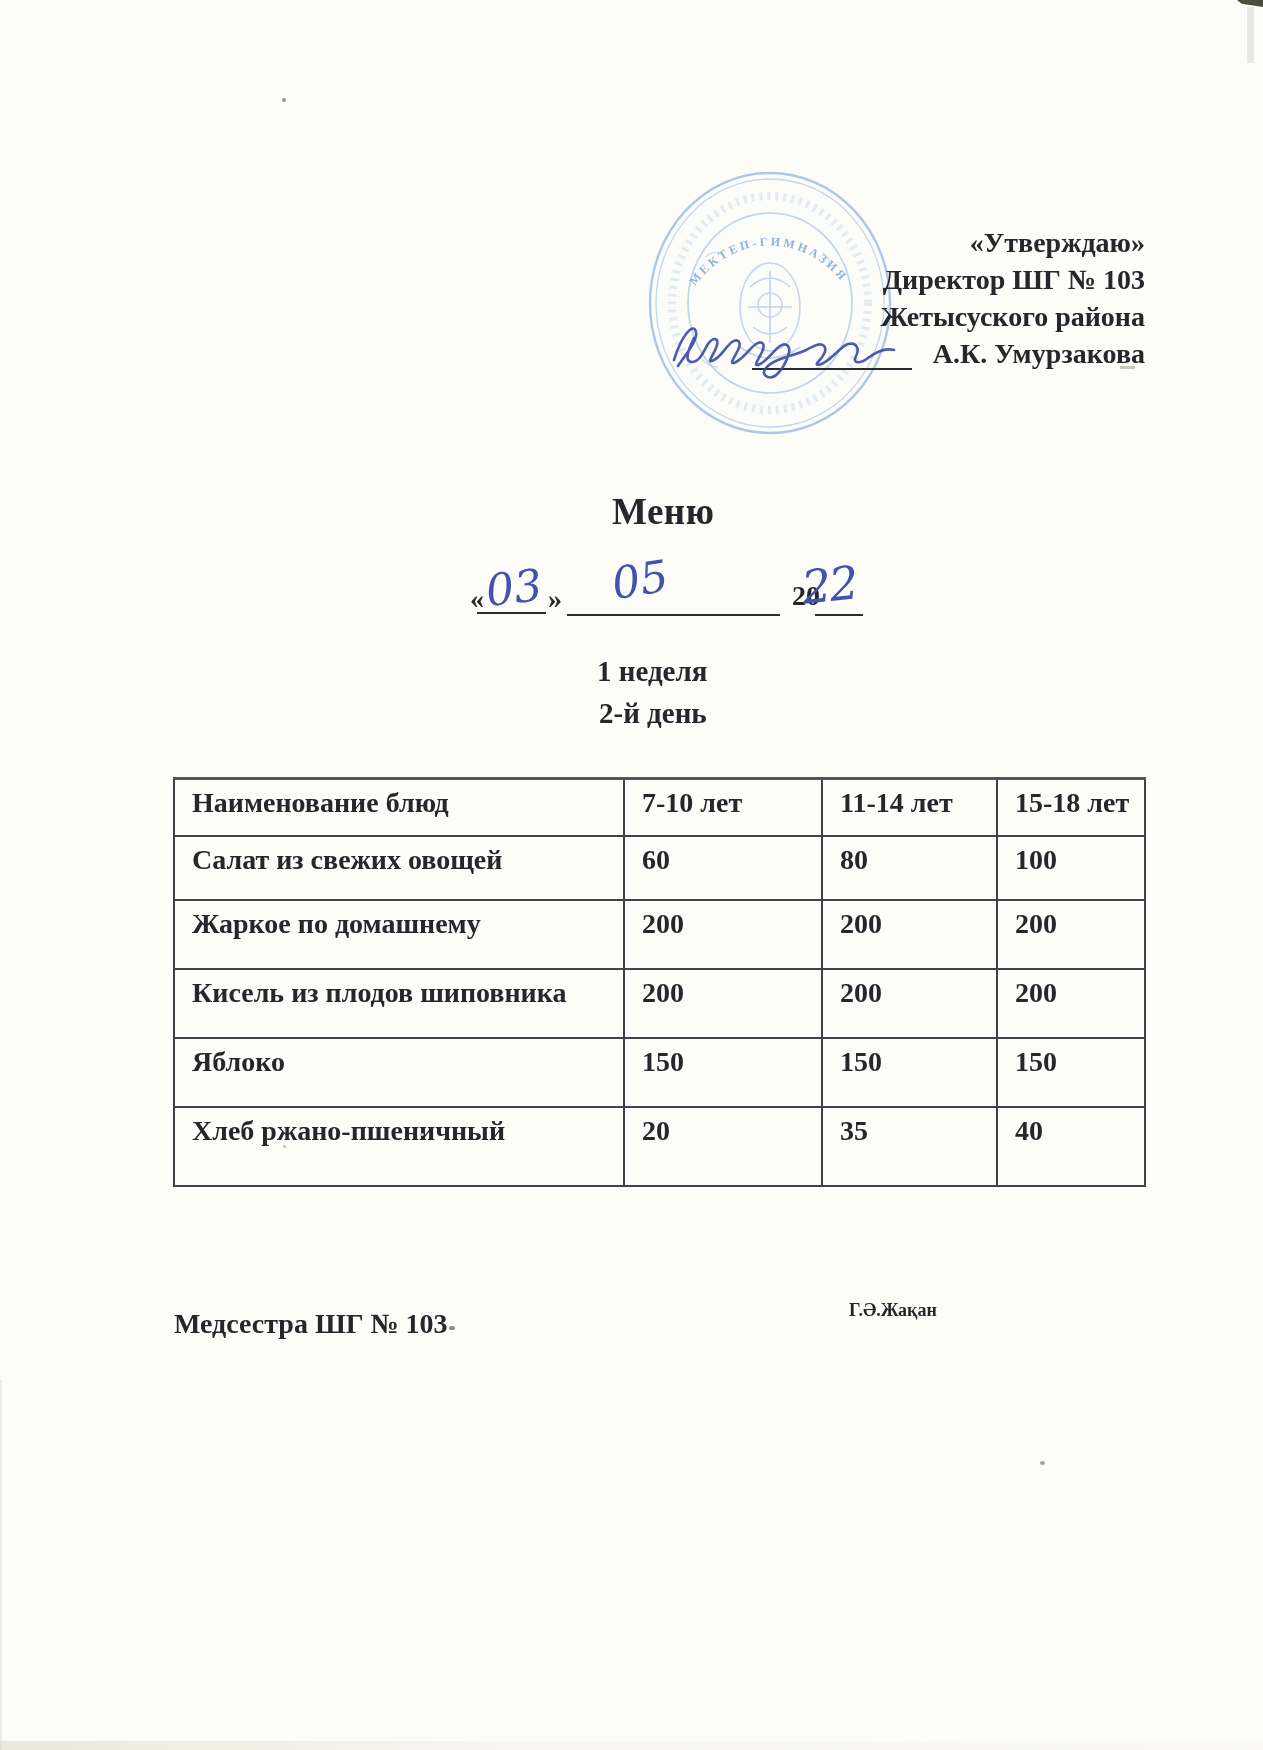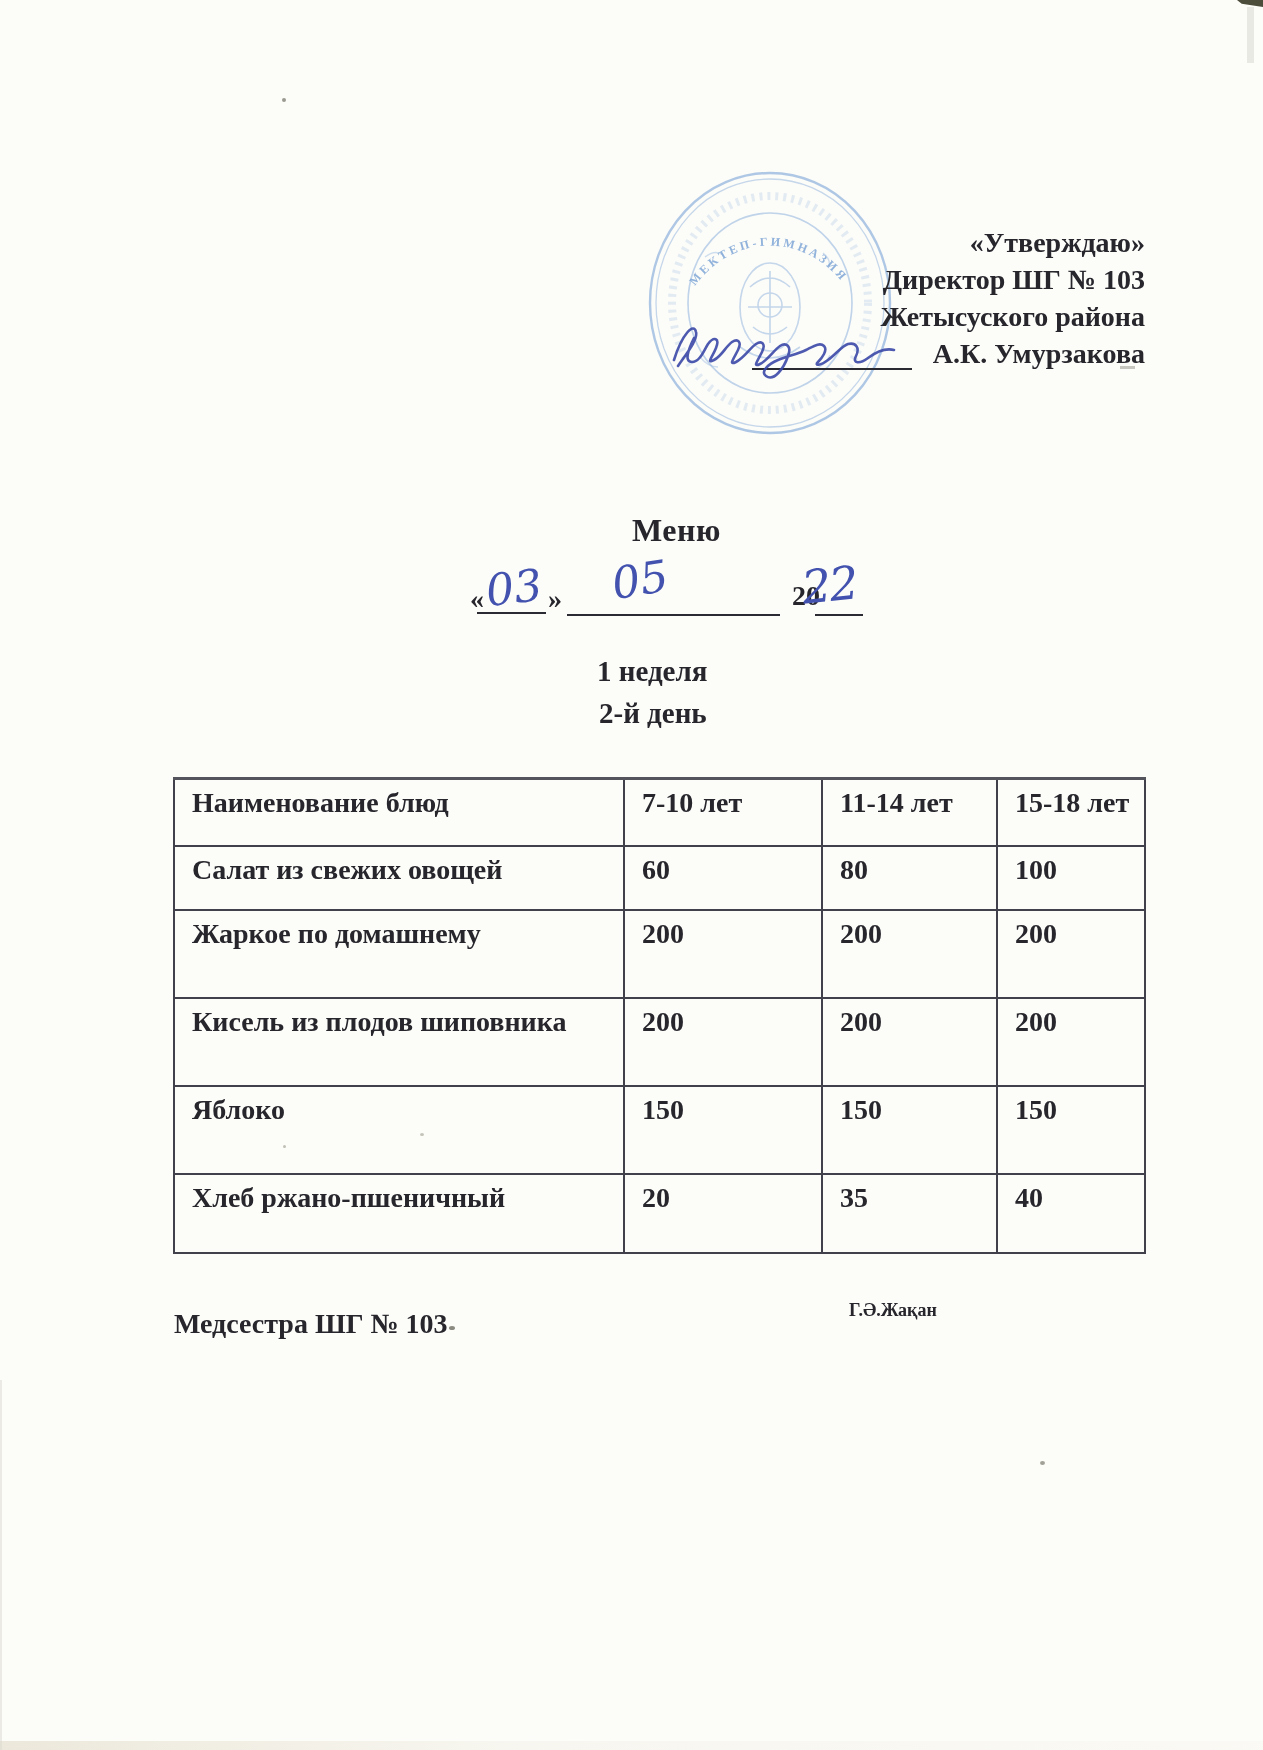--- a/index.html
+++ b/index.html
@@ -14,21 +14,21 @@
     color:#26262c;
   }
   .abs{position:absolute;}
   
   .stamp{left:645px;top:167px;width:250px;height:272px;filter:blur(.45px);}
   
   .approval{right:118px;top:224px;text-align:right;font-size:28px;line-height:37px;white-space:nowrap;}
   .sig-underline{left:752px;top:338px;width:160px;height:30px;border-bottom:2px solid #2a2a33;}
   .signature{left:664px;top:316px;width:240px;height:64px;}
   
-  .title{left:612px;top:512px;font-size:32px;letter-spacing:.5px;margin-left:20px;}
+  .title{left:612px;top:490px;font-size:37px;letter-spacing:.5px;}
   .week{left:597px;top:655px;font-size:29px;}
   .day{left:599px;top:697px;font-size:29px;}
   
   .dl{font-size:28px;}
   .dl-open{left:470px;top:583px;}
   .dl-close{left:548px;top:583px;}
   .dl-century{left:792px;top:580px;}
   .dl-u{border-bottom:2px solid #2b2b33;height:0;}
   .u1{left:477px;top:612px;width:69px;}
   .u2{left:567px;top:614px;width:213px;}
@@ -44,24 +44,24 @@
   .menu-table-wrap{left:173px;top:777px;}
   table.menu{border-collapse:collapse;table-layout:fixed;width:971px;}
   table.menu td,table.menu th{
     border:2px solid #41414b;
     vertical-align:top;text-align:left;
     font-size:28px;font-weight:bold;
     padding:7px 6px 0 17px;
     box-sizing:border-box;
     overflow:hidden;white-space:nowrap;
   }
-  table.menu tr.h{height:67px;}
+  table.menu tr.h{height:57px;}
   table.menu tr.r0{height:64px;}
   table.menu tr.r1,{height:69px;}
-  table.menu tr.r1,table.menu tr.r2,table.menu tr.r3{height:88px;}
+  table.menu tr.r1,table.menu tr.r2,table.menu tr.r3{height:69px;}
   table.menu tr.r4{height:79px;}
   table.menu{border-top:3px solid #54545c;}
   
   .footer-left{left:174px;top:1308px;font-size:28px;}
   .footer-right{left:849px;top:1300px;font-size:18px;}
   
   .corner-mark{right:0;top:0;width:26px;height:7px;background:#4d4d3c;clip-path:polygon(0 0,100% 0,100% 100%,18% 55%);}
   .edge-strip{right:9px;top:7px;width:7px;height:56px;background:#d9d9d3;opacity:.55;}
   .speck{border-radius:50%;}
   .sp1{left:282px;top:98px;width:4px;height:4px;background:#9a9a92;}

